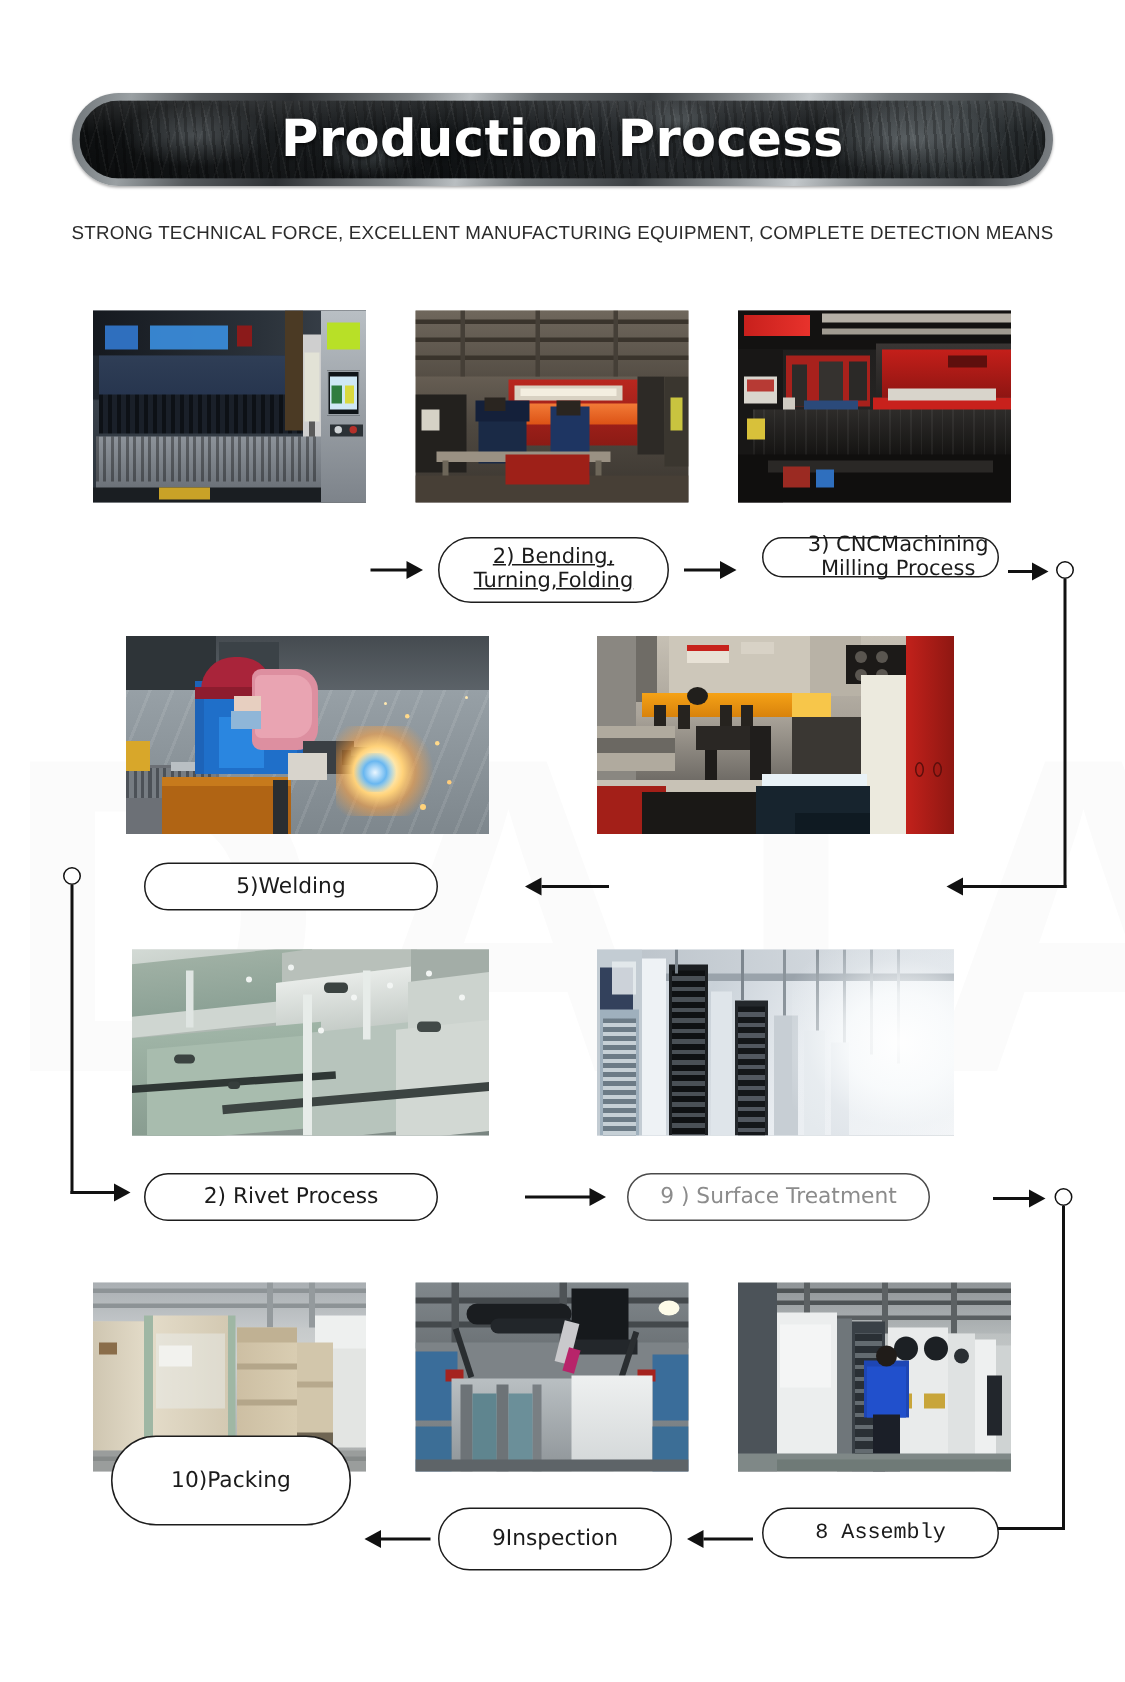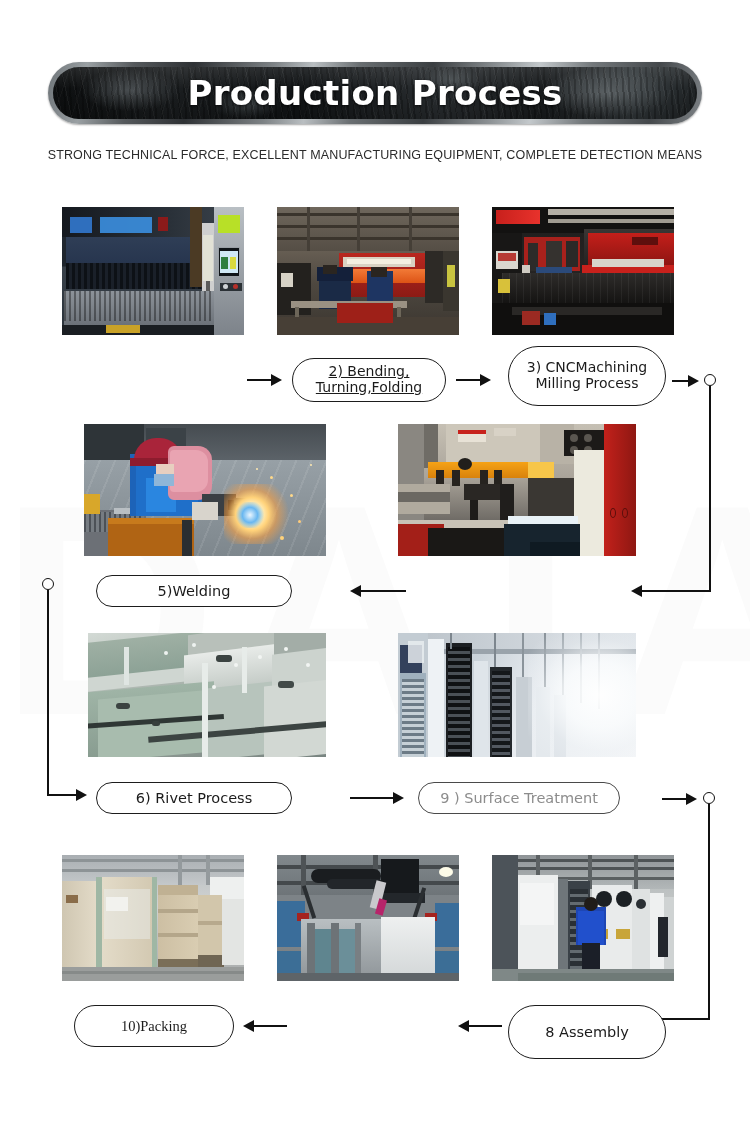--- a/index.html
+++ b/index.html
@@ -243,21 +243,21 @@
     <i style="left:20px;top:100px;width:150px;height:8px;background:#2a2826;"></i>
     <i style="left:6px;top:72px;width:12px;height:14px;background:#d8c13a;"></i>
     <i style="left:30px;top:104px;width:18px;height:14px;background:#9b2a22;"></i>
     <i style="left:52px;top:106px;width:12px;height:12px;background:#2f6fbe;"></i>
   </div>
 
   <div class="pill two-line" style="left:292px;top:358px;width:154px;height:44px;text-decoration:underline;">
     <span style="white-space:pre-line;">2) Bending,
 Turning,Folding</span>
   </div>
-  <div class="pill two-line" style="left:508px;top:346px;width:158px;height:60px;">
+  <div class="pill two-line" style="left:508px;top:358px;width:158px;height:27px;justify-content:flex-end;">
     <span style="white-space:pre-line;">3) CNCMachining
 Milling Process</span>
   </div>
 
   <div class="conn" style="left:247px;top:374px;width:38px;height:12px;">
     <div class="hline" style="left:0;top:5px;width:26px;"></div>
     <div class="arrow-r" style="left:24px;top:0;"></div>
   </div>
   <div class="conn" style="left:456px;top:374px;width:38px;height:12px;">
     <div class="hline" style="left:0;top:5px;width:26px;"></div>
@@ -424,21 +424,21 @@
     <i style="left:146px;top:0;width:2px;height:54px;background:#8b949b;"></i>
     <i style="left:164px;top:0;width:2px;height:62px;background:#98a1a8;"></i>
     <i style="left:182px;top:0;width:2px;height:70px;background:#a2abb2;"></i>
     <i style="left:200px;top:0;width:2px;height:76px;background:#aeb6bd;"></i>
     <div style="position:absolute;left:130px;top:0;width:108px;height:124px;
          background:radial-gradient(ellipse 86px 78px at 72px 62px,rgba(255,255,255,.96) 0%,rgba(250,252,253,.82) 42%,rgba(238,242,245,.35) 72%,rgba(255,255,255,0) 100%);"></div>
     <i style="left:10px;top:8px;width:16px;height:22px;background:#e8ecef;opacity:.85;"></i>
   </div>
 
   <div class="pill" style="left:96px;top:782px;width:196px;height:32px;">
-    <span>6) Rivet Process</span>
+    <span>2) Rivet Process</span>
   </div>
   <div class="pill faded" style="left:418px;top:782px;width:202px;height:32px;">
     <span>9 ) Surface Treatment</span>
   </div>
 
   <div class="conn" style="left:350px;top:792px;width:56px;height:12px;">
     <div class="hline" style="left:0;top:5px;width:45px;"></div>
     <div class="arrow-r" style="left:43px;top:0;"></div>
   </div>
 
@@ -539,24 +539,27 @@
     <i style="left:172px;top:42px;width:10px;height:84px;background:#cfd3d3;"></i>
     <i style="left:84px;top:52px;width:30px;height:38px;background:#1e46b4;"></i>
     <i style="left:86px;top:56px;width:26px;height:34px;background:#2150cc;"></i>
     <i style="left:92px;top:42px;width:14px;height:14px;border-radius:50%;background:#201c19;"></i>
     <i style="left:90px;top:88px;width:18px;height:38px;background:#1b1f28;"></i>
     <i style="left:166px;top:62px;width:10px;height:40px;background:#22262c;"></i>
     <i style="left:0;top:114px;width:182px;height:12px;background:#7f8887;"></i>
     <i style="left:26px;top:118px;width:156px;height:8px;background:#6f7a77;"></i>
   </div>
 
-  <div class="pill" style="left:74px;top:1005px;width:160px;height:42px;font-family:Liberation Serif, serif;">
+  <div class="pill" style="left:74px;top:957px;width:160px;height:60px;">
     <span>10)Packing</span>
   </div>
-  <div class="pill" style="left:508px;top:1005px;width:158px;height:54px;">
+  <div class="pill" style="left:292px;top:1005px;width:156px;height:42px;">
+    <span>9Inspection</span>
+  </div>
+  <div class="pill" style="left:508px;top:1005px;width:158px;height:34px;font-family:Liberation Mono, monospace;">
     <span>8 Assembly</span>
   </div>
 
   <div class="conn" style="left:243px;top:1020px;width:44px;height:12px;">
     <div class="hline" style="left:11px;top:5px;width:33px;"></div>
     <div class="arrow-l" style="left:0;top:0;"></div>
   </div>
   <div class="conn" style="left:458px;top:1020px;width:44px;height:12px;">
     <div class="hline" style="left:11px;top:5px;width:33px;"></div>
     <div class="arrow-l" style="left:0;top:0;"></div>

